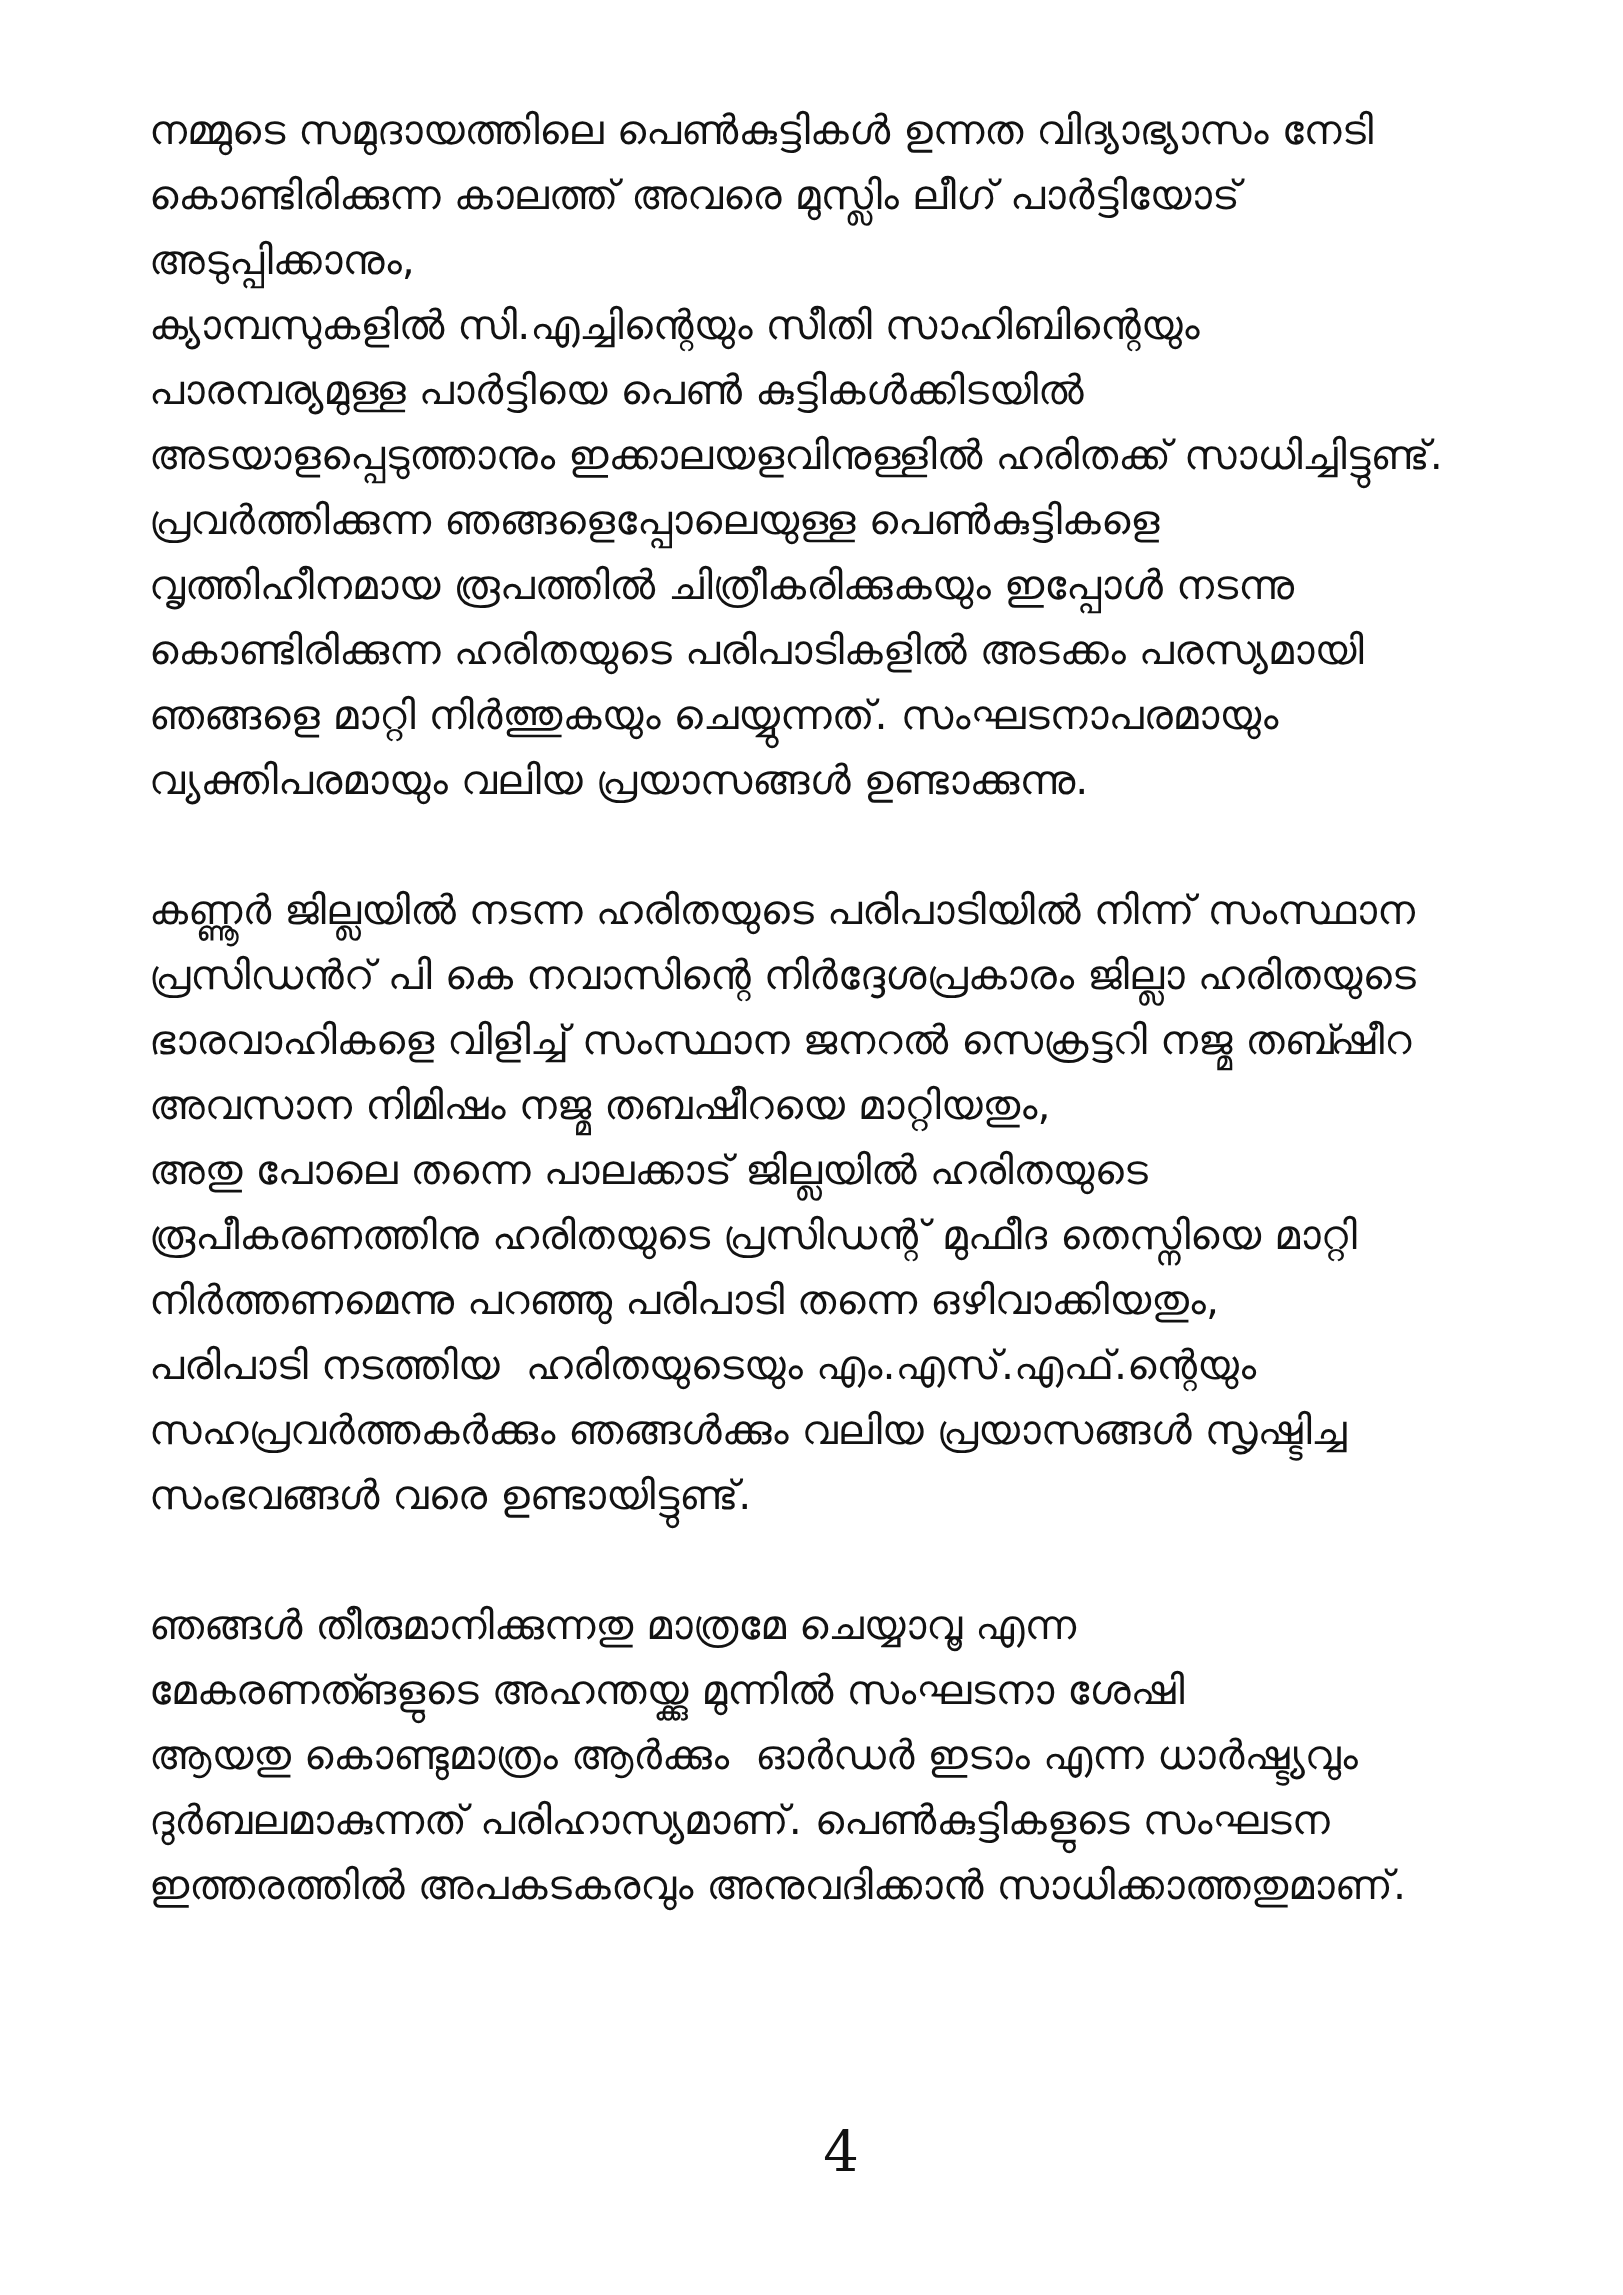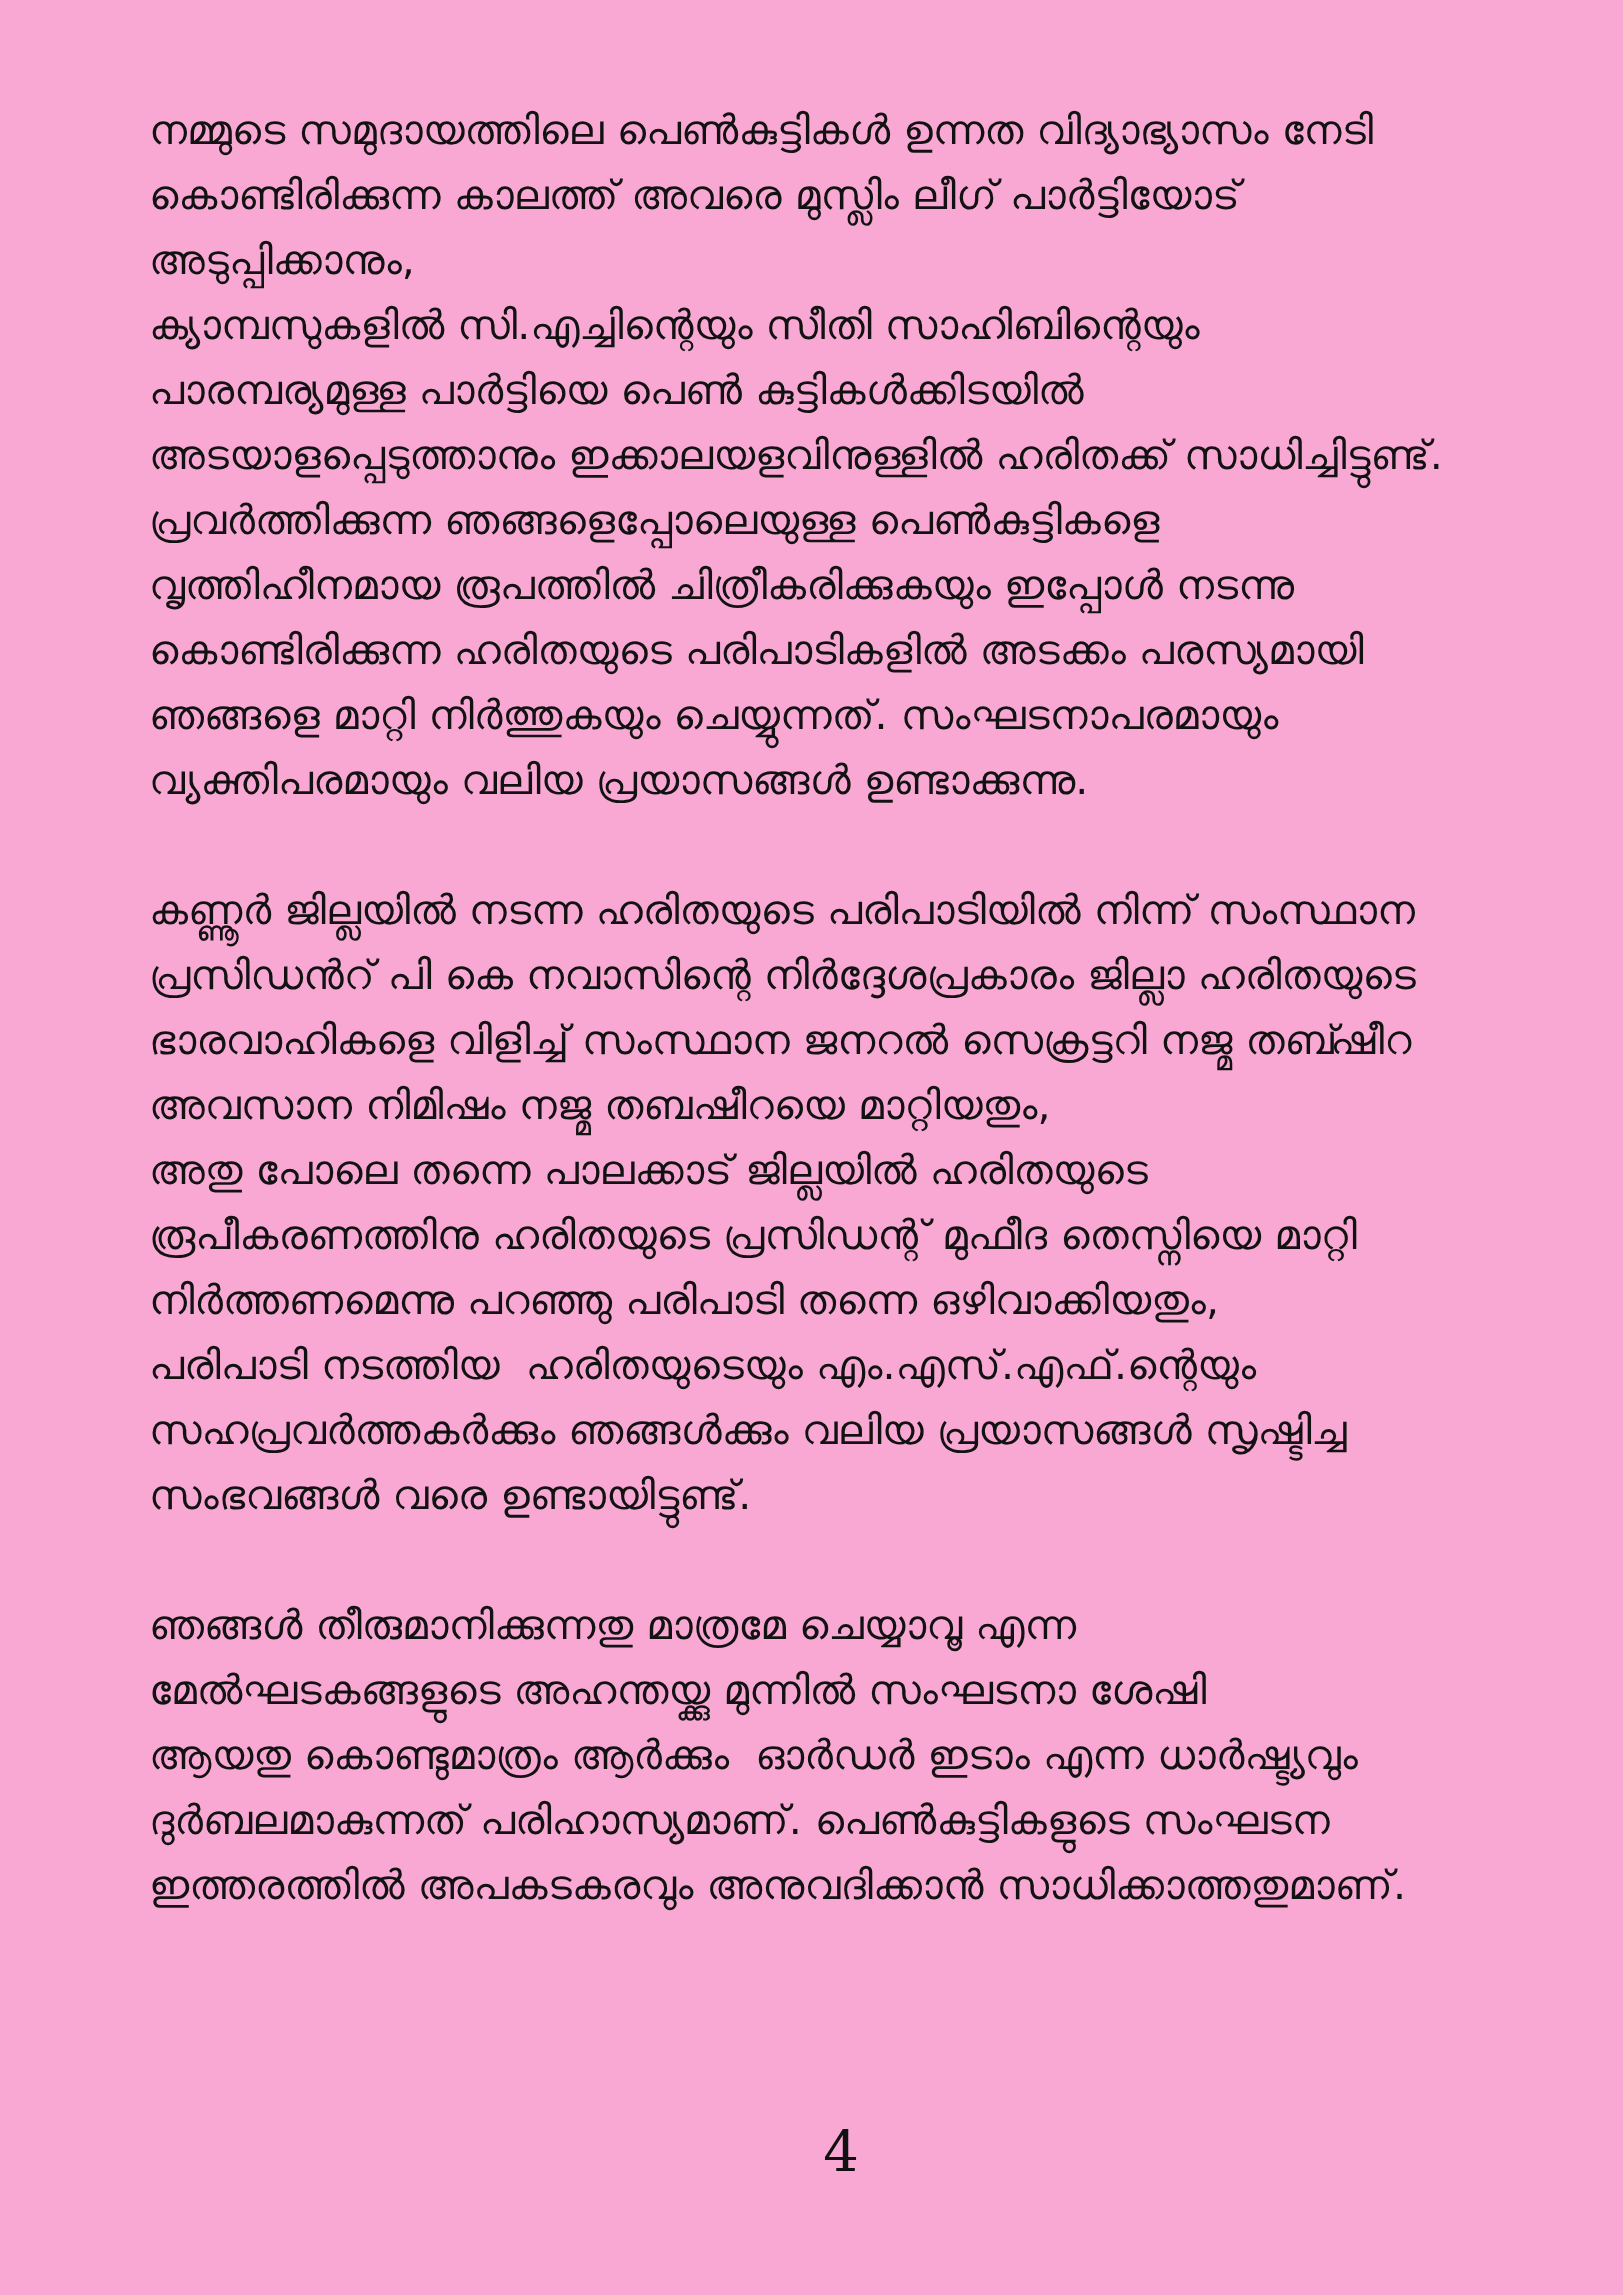--- a/index.html
+++ b/index.html
@@ -4,21 +4,21 @@
 <style>
   html, body {
     margin: 0;
     padding: 0;
     background: #e8e8e8;
   }
   .page {
     position: relative;
     width: 1623px;
     height: 2295px;
-    background: #f9a8d4;
+    background: #ffffff;
     overflow: hidden;
     font-family: "DejaVu Sans", sans-serif;
     color: #121212;
   }
   .text-block {
     position: absolute;
     left: 149px;
     top: 98px;
     width: 1400px;
   }
@@ -81,21 +81,21 @@
       <span class="line">അതു പോലെ തന്നെ പാലക്കാട് ജില്ലയിൽ ഹരിതയുടെ</span>
       <span class="line">രൂപീകരണത്തിനു ഹരിതയുടെ പ്രസിഡന്റ് മുഫീദ തെസ്നിയെ മാറ്റി</span>
       <span class="line">നിർത്തണമെന്നു പറഞ്ഞു പരിപാടി തന്നെ ഒഴിവാക്കിയതും,</span>
       <span class="line">പരിപാടി നടത്തിയ  ഹരിതയുടെയും എം.എസ്.എഫ്.ന്റെയും</span>
       <span class="line">സഹപ്രവർത്തകർക്കും ഞങ്ങൾക്കും വലിയ പ്രയാസങ്ങൾ സൃഷ്ടിച്ച</span>
       <span class="line">സംഭവങ്ങൾ വരെ ഉണ്ടായിട്ടുണ്ട്.</span>
     </div>
 
     <div class="para">
       <span class="line">ഞങ്ങൾ തീരുമാനിക്കുന്നതു മാത്രമേ ചെയ്യാവൂ എന്ന</span>
-      <span class="line">മേൽഘടകങ്ങളുടെ അഹന്തയ്ക്കു മുന്നിൽ സംഘടനാ ശേഷി</span>
+      <span class="line">മേകരണത്ങളുടെ അഹന്തയ്ക്കു മുന്നിൽ സംഘടനാ ശേഷി</span>
       <span class="line">ആയതു കൊണ്ടുമാത്രം ആർക്കും  ഓർഡർ ഇടാം എന്ന ധാർഷ്ട്യവും</span>
       <span class="line">ദുർബലമാകുന്നത് പരിഹാസ്യമാണ്. പെൺകുട്ടികളുടെ സംഘടന</span>
       <span class="line">ഇത്തരത്തിൽ അപകടകരവും അനുവദിക്കാൻ സാധിക്കാത്തതുമാണ്.</span>
     </div>
 
   </div>
 
   <div class="page-number">4</div>
 
 </div>

